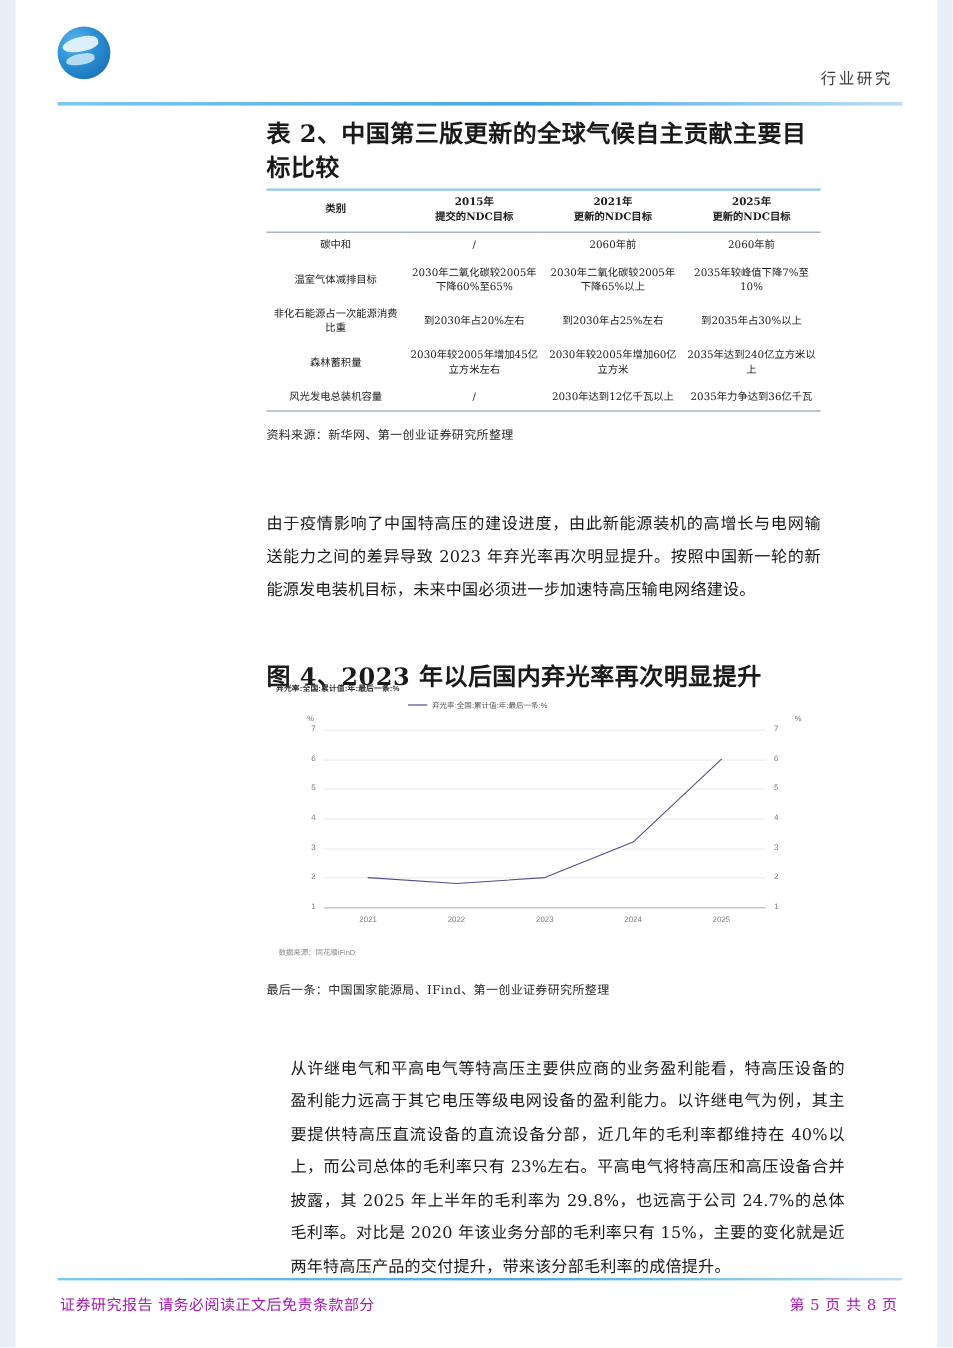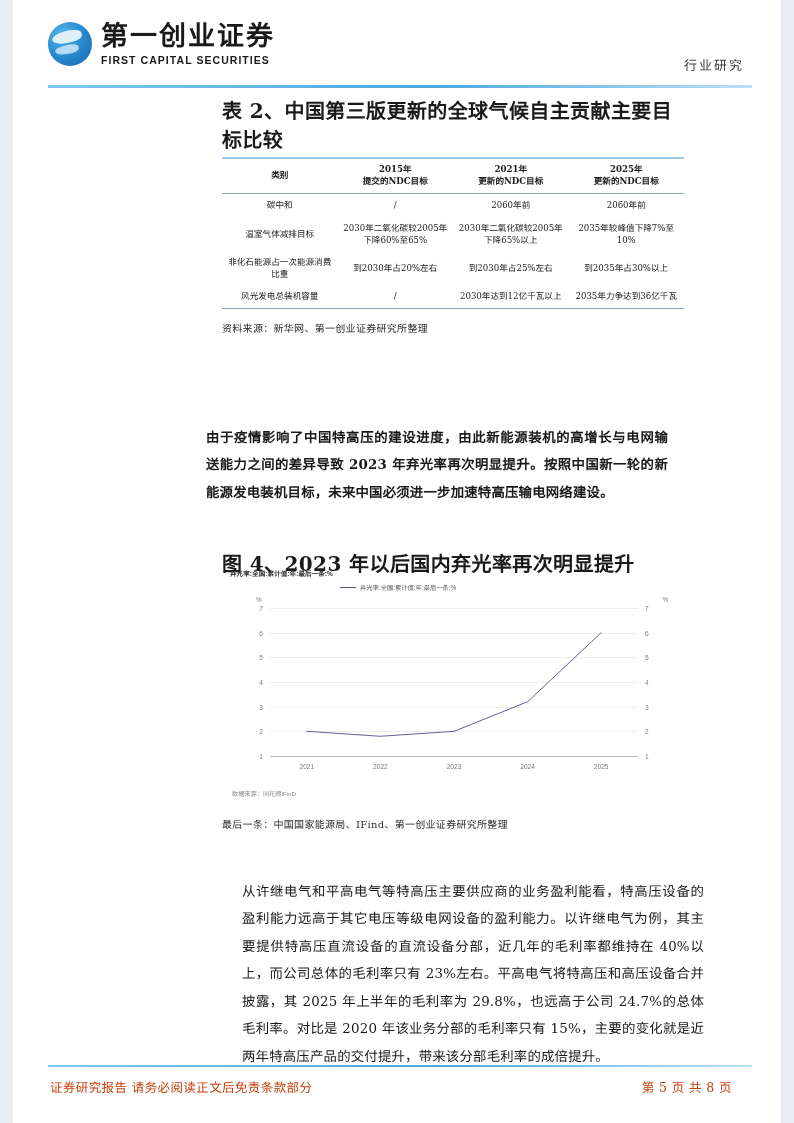--- a/index.html
+++ b/index.html
@@ -277,41 +277,37 @@
     position: absolute;
     left: 0; right: 0; top: 0;
     height: 2.4px;
     background: linear-gradient(to right, #7ec8ef 0%, #4aa8e0 55%, #bcdff4 100%);
   }
   .foot-l, .foot-r {
     position: absolute;
     top: 12px;
     font-family: "DejaVu Serif", "Liberation Serif", serif;
     font-size: 12.5px;
-    color: #c2410c;
+    color: #a21caf;
     letter-spacing: .4px;
   }
   .foot-l { left: 2px; }
-  .foot-r { right: 20px; margin-left: 18px; }
+  .foot-r { right: 4px; margin-left: 18px; }
 </style>
 </head>
 <body>
 
 <div class="page">
 
   <div class="rail left"></div>
   <div class="rail right"></div>
 
   <div class="header">
     <div class="brand">
       <div class="globe"></div>
-      <div class="brand-txt">
-        <span class="brand-cn">第一创业证券</span>
-        <span class="brand-en">FIRST CAPITAL SECURITIES</span>
-      </div>
     </div>
     <div class="hdr-right">行业研究</div>
     <div class="hdr-rule"></div>
   </div>
 
   <div class="tbl-wrap">
     <div class="fig-title">表 2、中国第三版更新的全球气候自主贡献主要目标比较</div>
     <div class="rule-blue"></div>
 
     <table class="t2">
@@ -347,32 +343,38 @@
           <td>2030年二氧化碳较2005年下降65%以上</td>
           <td>2035年较峰值下降7%至10%</td>
         </tr>
         <tr>
           <td class="cell-cat">非化石能源占一次能源消费比重</td>
           <td>到2030年占20%左右</td>
           <td>到2030年占25%左右</td>
           <td>到2035年占30%以上</td>
         </tr>
         <tr>
+          <td class="cell-cat">森林蓄积量</td>
+          <td>2030年较2005年增加45亿立方米左右</td>
+          <td>2030年较2005年增加60亿立方米</td>
+          <td>2035年达到240亿立方米以上</td>
+        </tr>
+        <tr>
           <td class="cell-cat">风光发电总装机容量</td>
           <td>/</td>
           <td>2030年达到12亿千瓦以上</td>
           <td>2035年力争达到36亿千瓦</td>
         </tr>
       </tbody>
     </table>
 
     <div class="src" style="margin-top:11px;">资料来源：新华网、第一创业证券研究所整理</div>
   </div>
 
-  <div class="block para" style="left:206px; top:424px; width:462px;font-weight:bold;">由于疫情影响了中国特高压的建设进度，由此新能源装机的高增长与电网输送能力之间的差异导致 2023 年弃光率再次明显提升。按照中国新一轮的新能源发电装机目标，未来中国必须进一步加速特高压输电网络建设。</div>
+  <div class="block para" style="left:222px; top:424px; width:462px;">由于疫情影响了中国特高压的建设进度，由此新能源装机的高增长与电网输送能力之间的差异导致 2023 年弃光率再次明显提升。按照中国新一轮的新能源发电装机目标，未来中国必须进一步加速特高压输电网络建设。</div>
 
   <div class="block" style="left:222px; top:548px; width:462px;">
     <div class="fig-title">图 4、2023 年以后国内弃光率再次明显提升</div>
   </div>
 
   <div class="chart-box">
     <div class="chart-inner">
 
       <div class="ch-title">弃光率:全国:累计值:年:最后一条:%</div>
 

